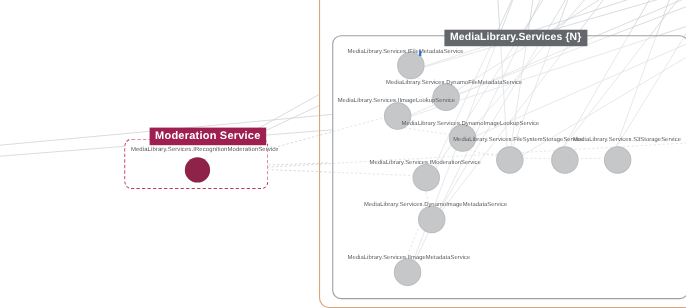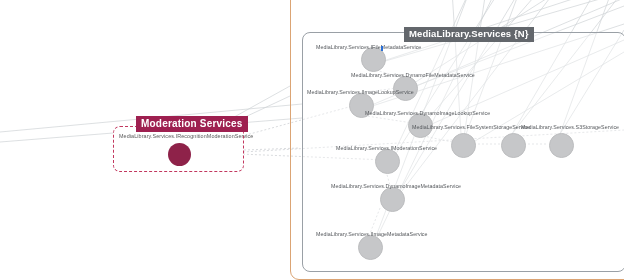--- a/index.html
+++ b/index.html
@@ -120,21 +120,21 @@
       <path d="M419 113 L419 113"></path>
     </g>
   </svg>
 
   <div class="outer-panel"></div>
 
   <div class="group-panel"></div>
   <div class="group-badge">MediaLibrary.Services {N}</div>
 
   <div class="mod-panel"></div>
-  <div class="mod-badge">Moderation Services</div>
+  <div class="mod-badge">Moderation Service</div>
   <div class="mod-label">MediaLibrary.Services.IRecognitionModerationService</div>
   <div class="mod-node"></div>
 
   <div id="node-layer">
       <div class="node" style="left: 360.5px; top: 46.5px; width: 23px; height: 23px;"></div>
       <div class="node-marker" style="left: 380.5px; top: 45.5px;"></div>
       <div class="nlabel" style="left: 316px; top: 44px;">MediaLibrary.Services.IFileMetadataService</div>
       <div class="node" style="left: 392.5px; top: 75.5px; width: 23px; height: 23px;"></div>
       <div class="nlabel" style="left: 351px; top: 72px;">MediaLibrary.Services.DynamoFileMetadataService</div>
       <div class="node" style="left: 348.5px; top: 92.5px; width: 23px; height: 23px;"></div>

